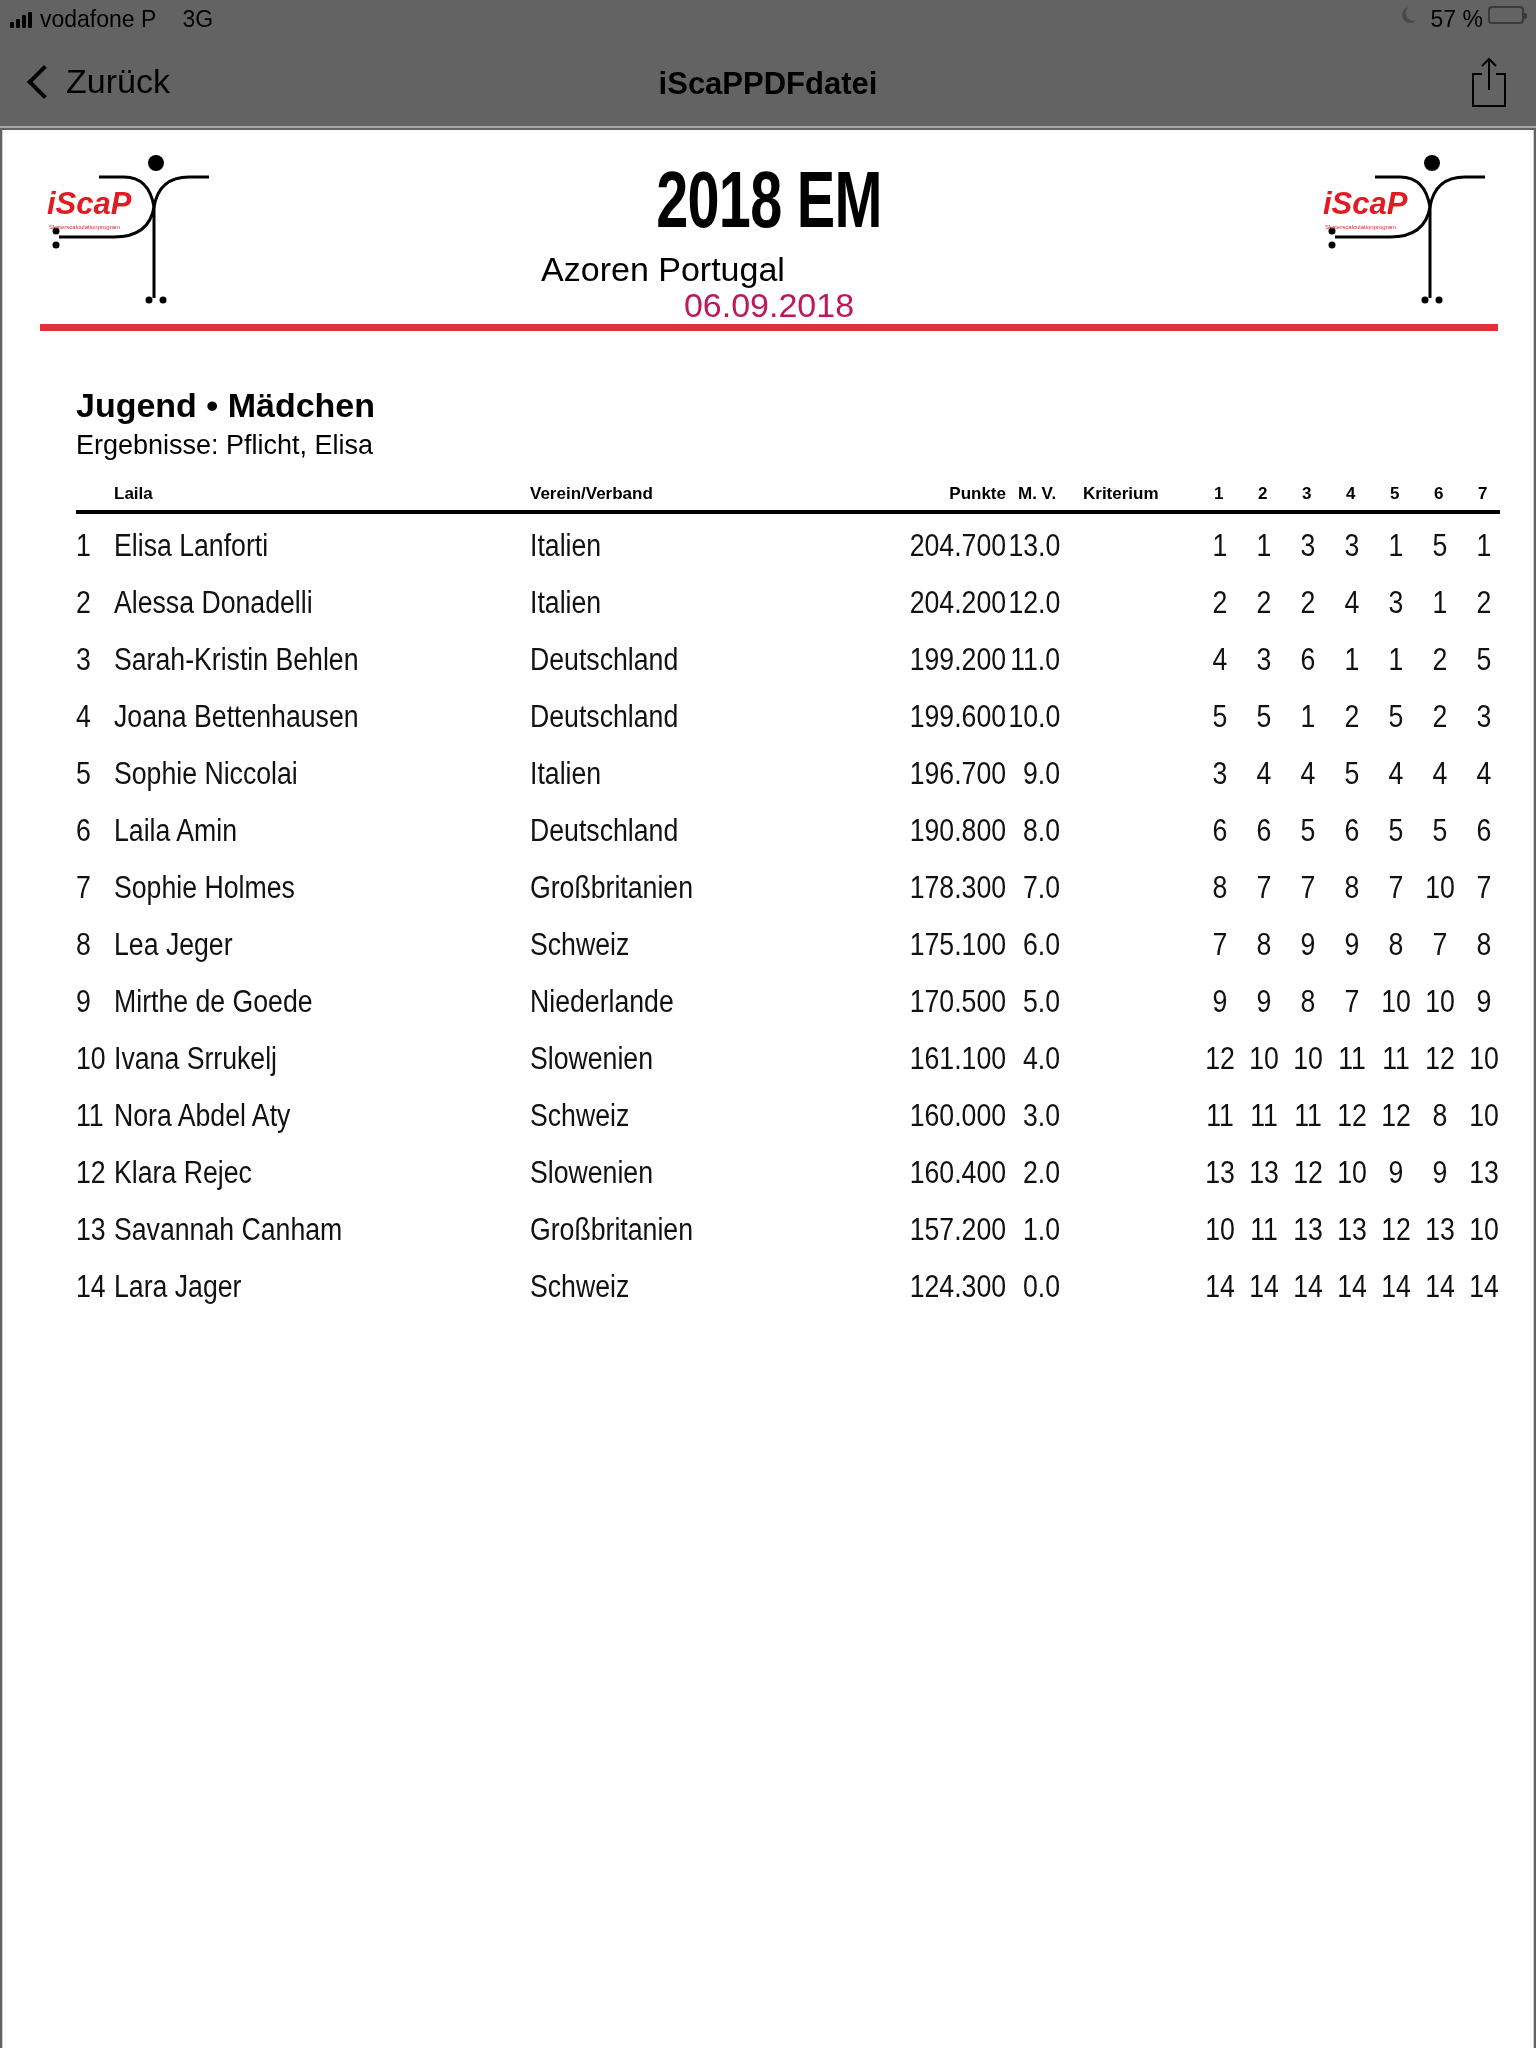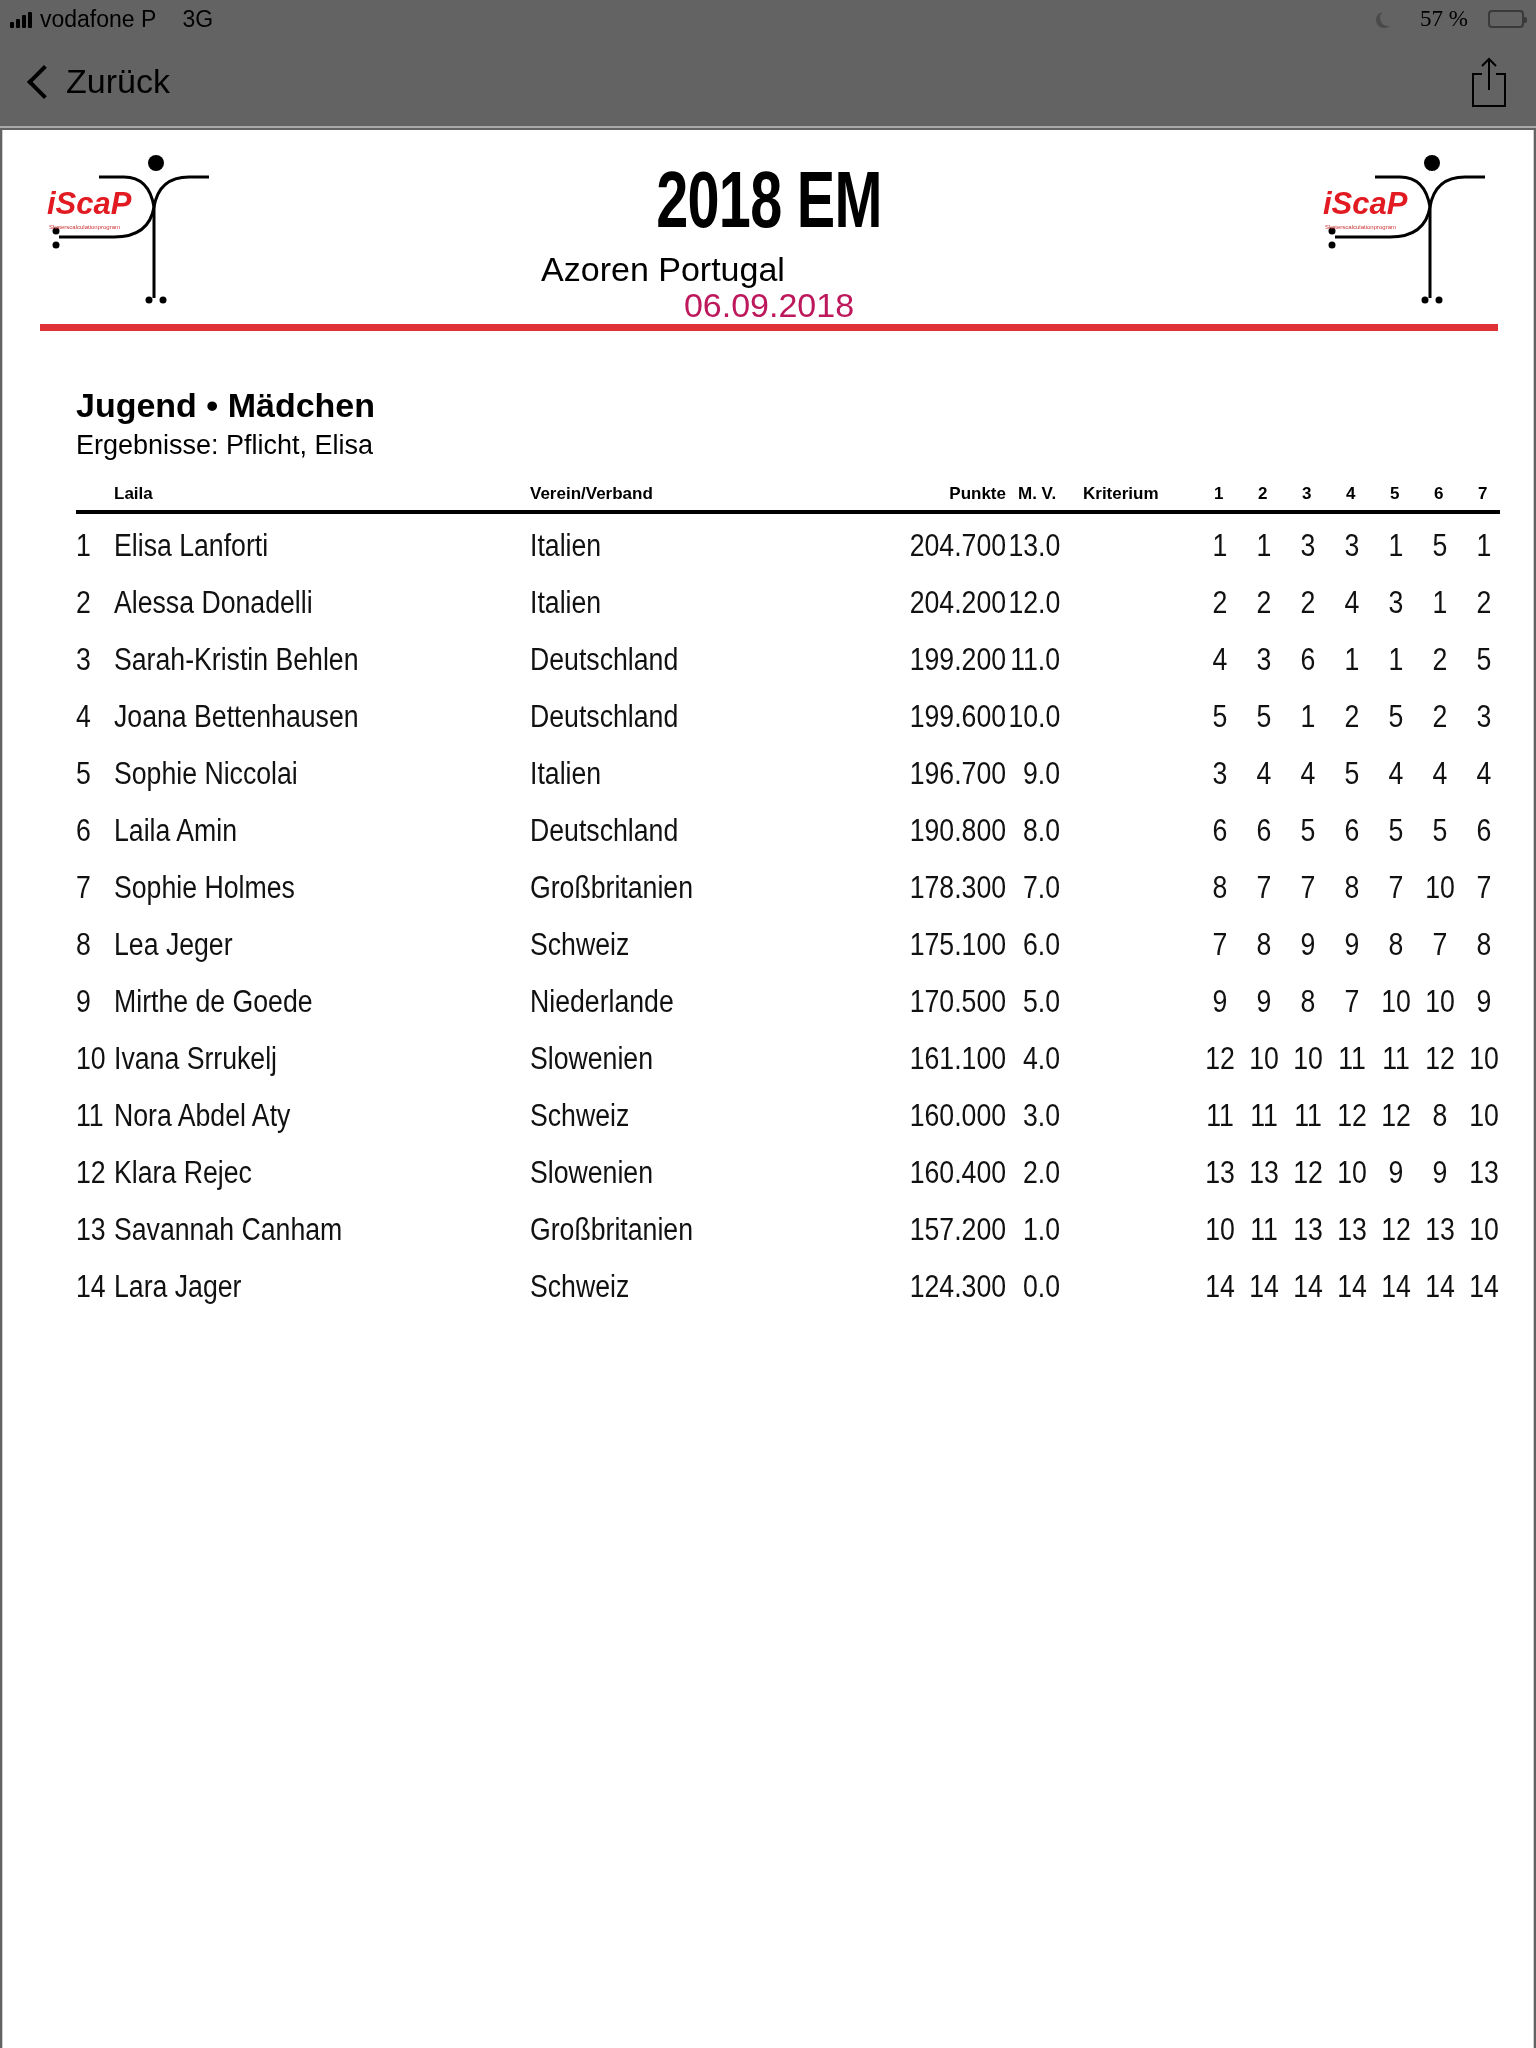--- a/index.html
+++ b/index.html
@@ -4,21 +4,21 @@
 <style>
   html, body { margin:0; padding:0; }
   body { width:1536px; height:2048px; background:#636363; position:relative; overflow:hidden; font-family:"Liberation Sans", sans-serif; }
   .statusbar { position:absolute; left:0; top:0; width:1536px; height:42px; color:#000; font-size:23px; }
   .sb-left { position:absolute; left:10px; top:6px; display:flex; align-items:center; gap:6px; }
   .signal { display:flex; align-items:flex-end; gap:2px; height:16px; margin-right:2px; }
   .signal i { display:block; width:4px; background:#000; border-radius:1px; }
   .sb-carrier { letter-spacing:0; }
   .sb-net { margin-left:20px; }
   .sb-time { position:absolute; left:0; width:1536px; top:6px; text-align:center; }
-  .sb-right { position:absolute; right:12px; top:6px; display:flex; align-items:center; gap:20px;font-family:Liberation Serif, serif; }
+  .sb-right { position:absolute; right:12px; top:6px; display:flex; gap:5px; }
   .moon { width:16px; height:16px; border-radius:50%; box-shadow:-4px 2px 0 0 #4a4a4a; transform:translate(6px,-1px); margin-right:10px; }
   .battery { width:36px; height:18px; border:2px solid #3a3a3a; border-radius:4px; position:relative; box-sizing:border-box; padding:2px; }
   .battery .fill { height:100%; background:#000; border-radius:1px; }
   .battery:after { content:""; position:absolute; right:-5px; top:5px; width:3px; height:6px; background:#3a3a3a; border-radius:0 2px 2px 0; }
 
   .navbar { position:absolute; left:0; top:42px; width:1536px; height:86px; border-bottom:2px solid #a9a9a9; box-sizing:border-box; }
   .back-btn { position:absolute; left:22px; top:20px; display:flex; align-items:center; gap:6px; font-size:34px; color:#000; cursor:pointer; }
   .back-chevron { width:20px; height:20px; border-left:4px solid #000; border-bottom:4px solid #000; transform:rotate(45deg); margin-left:10px; margin-right:4px; }
   .nav-title { position:absolute; left:0; width:1536px; top:24px; text-align:center; font-size:31px; font-weight:bold; color:#000; }
   .share-btn { position:absolute; right:28px; top:14px; width:38px; height:52px; cursor:pointer; }
@@ -65,20 +65,21 @@
     <span>57 %</span>
     <span class="battery"><span class="fill" id="battery-fill" style="width: 57%;"></span></span>
   </div>
 </div>
 
 <div class="navbar">
   <div class="back-btn">
     <span class="back-chevron"></span>
     <span>Zurück</span>
   </div>
+  <div class="nav-title">iScaPPDFdatei</div>
   <div class="share-btn">
     <svg width="38" height="52" viewBox="0 0 38 52">
       <path d="M12 18 H3 V50 H35 V18 H26" fill="none" stroke="#000" stroke-width="2"></path>
       <line x1="19" y1="3" x2="19" y2="34" stroke="#000" stroke-width="2"></line>
       <polyline points="12,10 19,3 26,10" fill="none" stroke="#000" stroke-width="2"></polyline>
     </svg>
   </div>
 </div>
 
 <div class="page">

